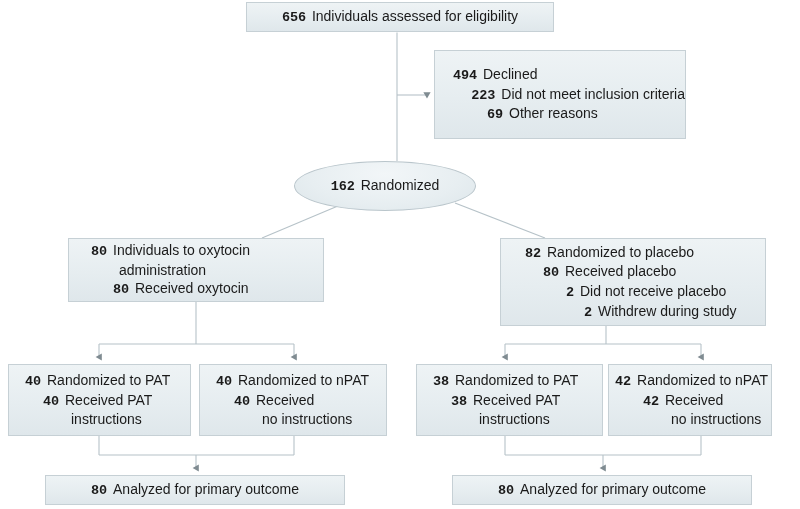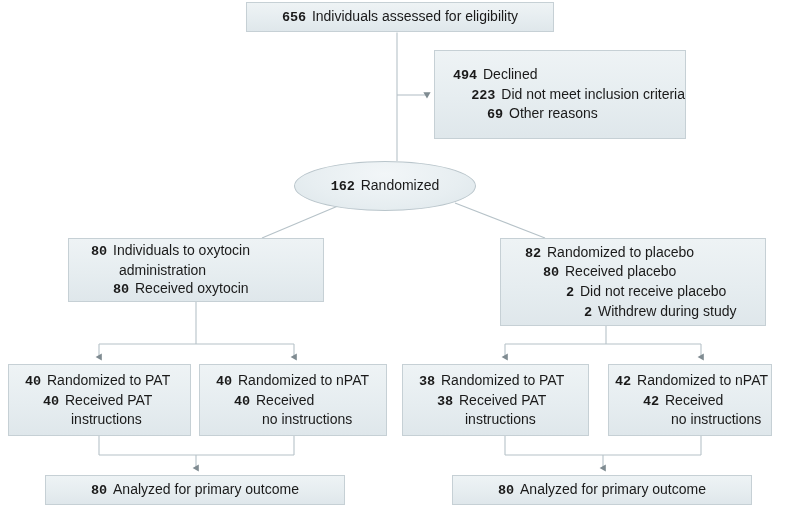--- a/index.html
+++ b/index.html
@@ -102,21 +102,21 @@
   
   .patbox {
     top: 364px; height: 72px;
     padding: 6px 6px;
   }
   .patbox .num { width: 26px; }
   .patbox .line.ind { padding-left: 18px; }
   .patbox .line.cont { padding-left: 50px; }
   #node-pat-1 { left: 8px;   width: 183px; }
   #node-pat-2 { left: 199px; width: 188px; }
-  #node-pat-3 { left: 402px; width: 187px; }
+  #node-pat-3 { left: 416px; width: 187px; }
   #node-pat-4 { left: 608px; width: 164px; }
 
   
   .outcome {
     top: 475px; height: 30px;
     align-items: center;
   }
   .outcome .line { justify-content: center; }
   #node-outcome-left  { left: 45px;  width: 300px; }
   #node-outcome-right { left: 452px; width: 300px; }

